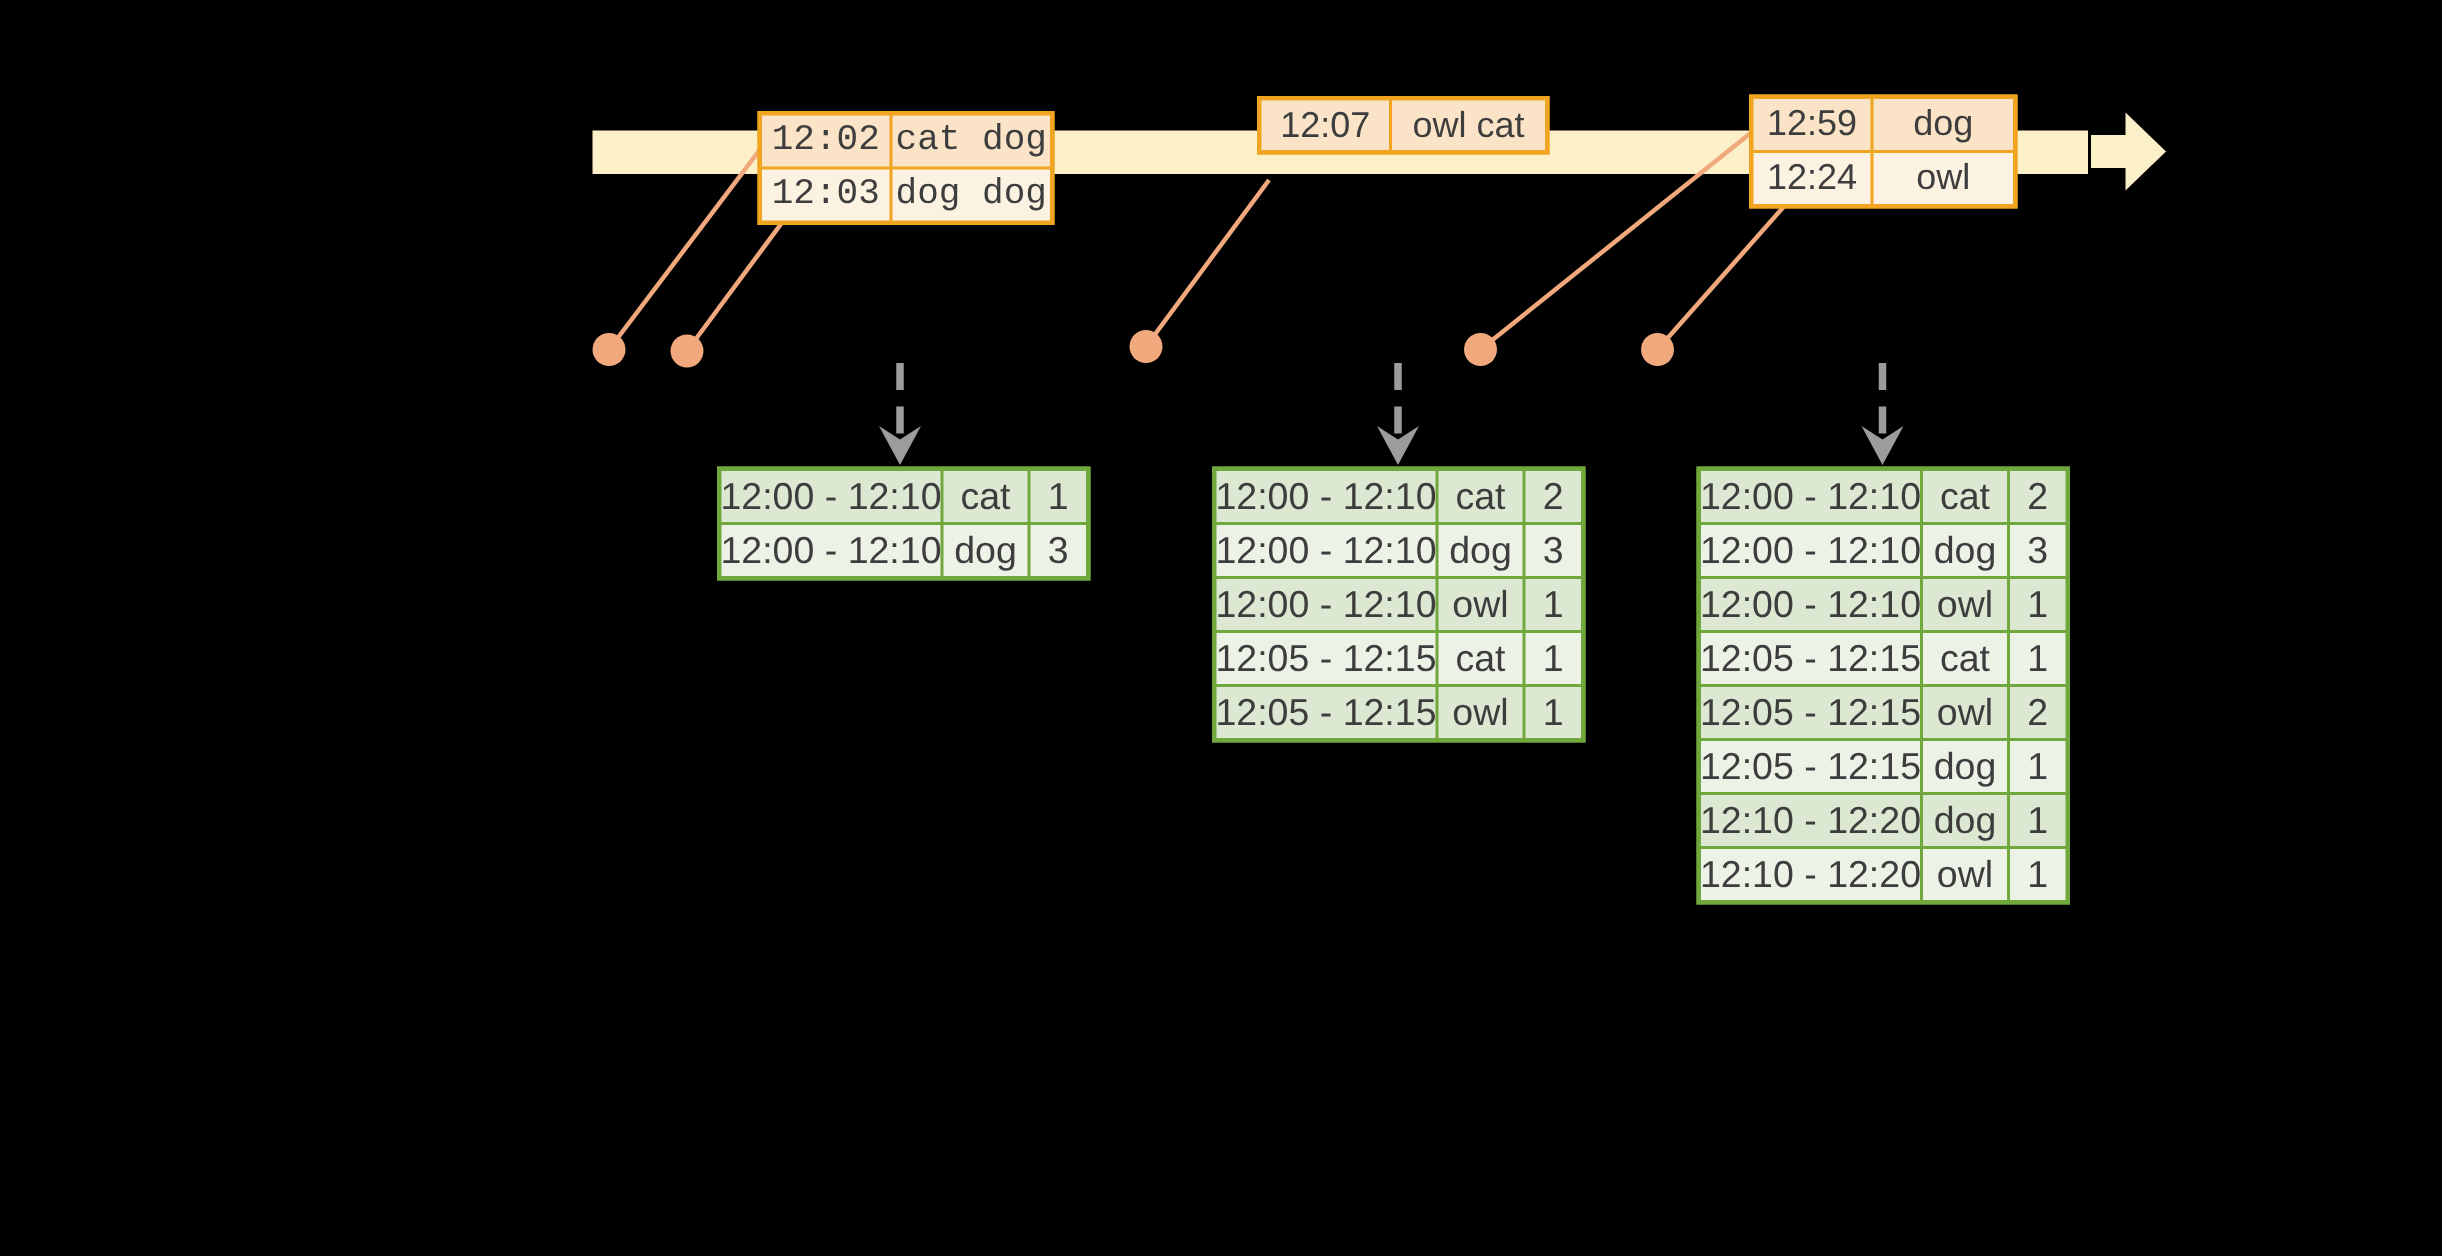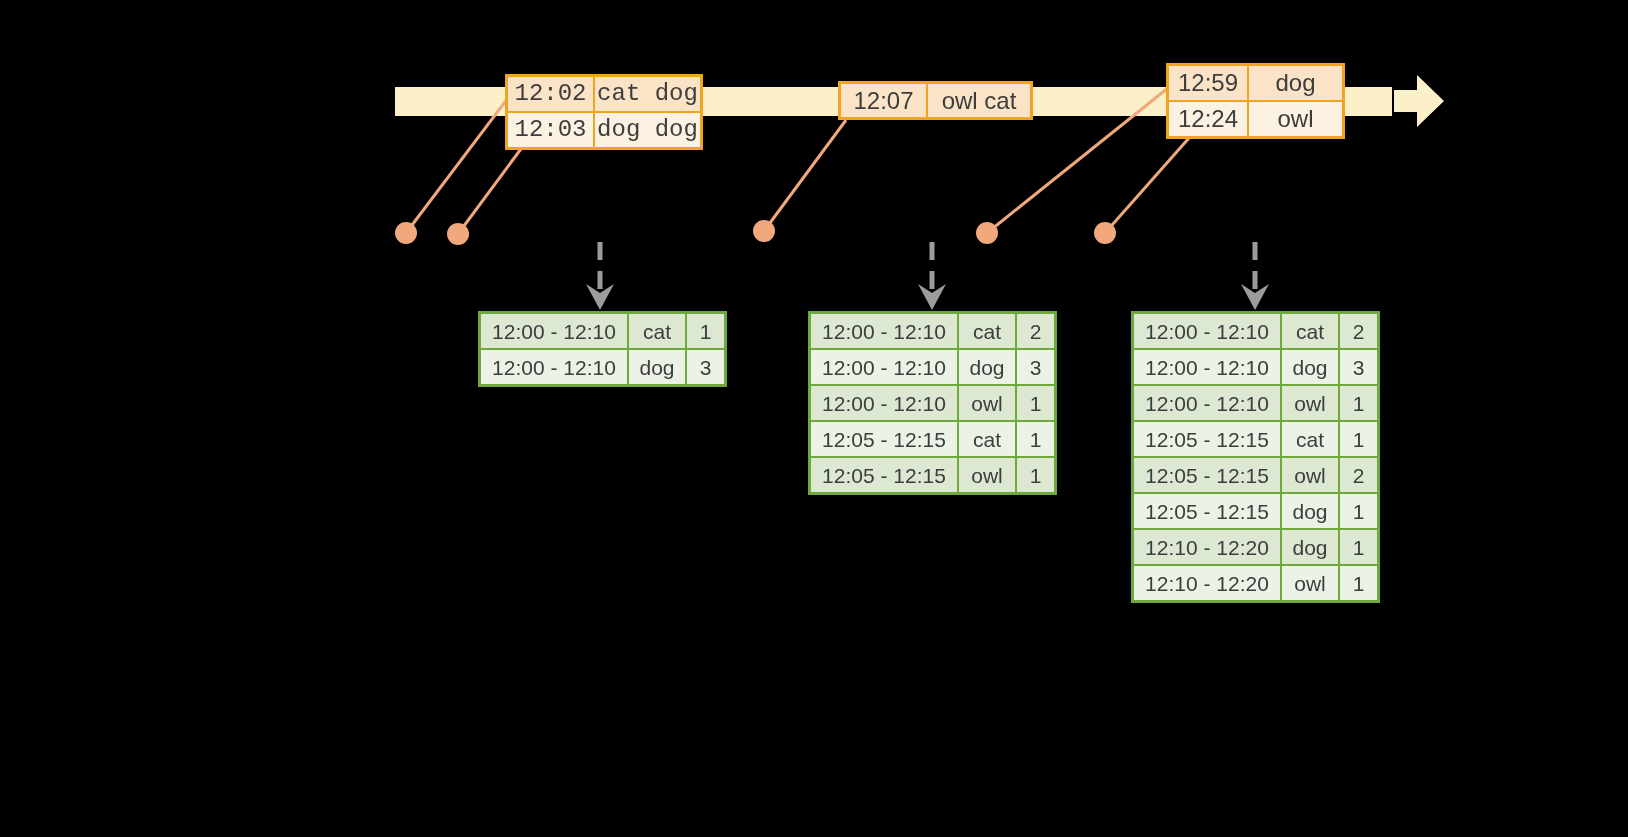--- a/index.html
+++ b/index.html
@@ -17,32 +17,32 @@
   .table{
     position:absolute;z-index:2;display:grid;gap:2px;
     color:var(--text);
   }
   .event-table{
     background:var(--gold);border:3px solid var(--gold);
     font-size:24px;
   }
   .result-table{
     background:var(--green);border:3px solid var(--green);
-    font-size:21px;
+    font-size:25px;
   }
   .cell{
     display:flex;align-items:center;justify-content:center;
     line-height:1;white-space:nowrap;
   }
   .event-table .cell.rA{background:var(--peach);}
   .event-table .cell.rB{background:var(--cream);}
   .result-table .cell.rA{background:var(--green_dark_row);}
   .result-table .cell.rB{background:var(--green_light_row);}
   #event-table-1{left:505px;top:74px;grid-template-columns:85px 105px;grid-auto-rows:34px;font-family:Liberation Mono, monospace;}
-  #event-table-2{left:838px;top:81px;grid-template-columns:85px 102px;grid-auto-rows:33px;}
+  #event-table-2{left:838px;top:64px;grid-template-columns:85px 102px;grid-auto-rows:33px;}
   #event-table-3{left:1166px;top:63px;grid-template-columns:78px 93px;grid-auto-rows:34px;}
   #result-table-1{left:478px;top:311px;grid-template-columns:146px 56px 37px;grid-auto-rows:34px;}
   #result-table-2{left:808px;top:311px;grid-template-columns:146px 56px 37px;grid-auto-rows:34px;}
   #result-table-3{left:1131px;top:311px;grid-template-columns:146px 56px 37px;grid-auto-rows:34px;}
 </style>
 </head>
 <body>
 
 <div class="canvas">
 

